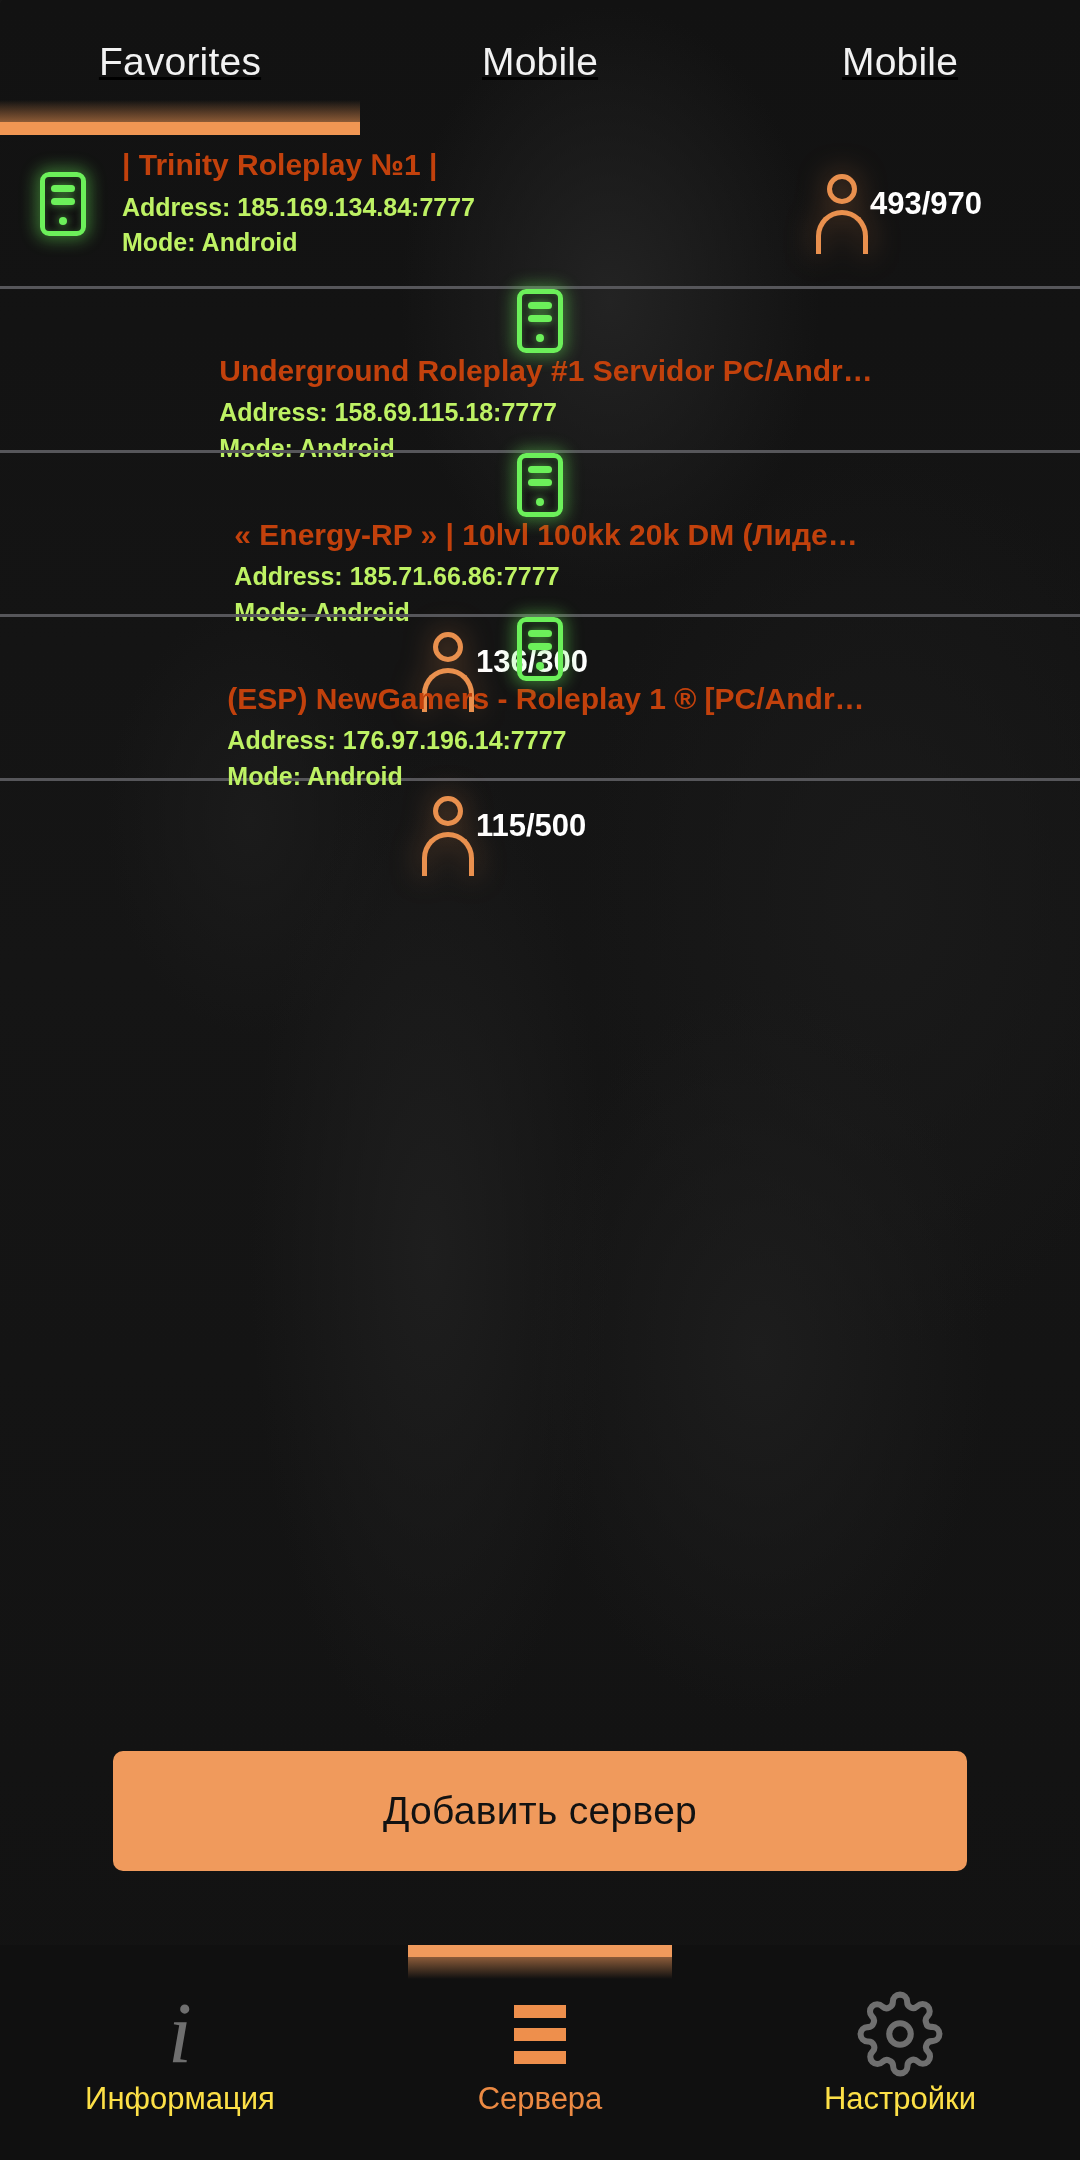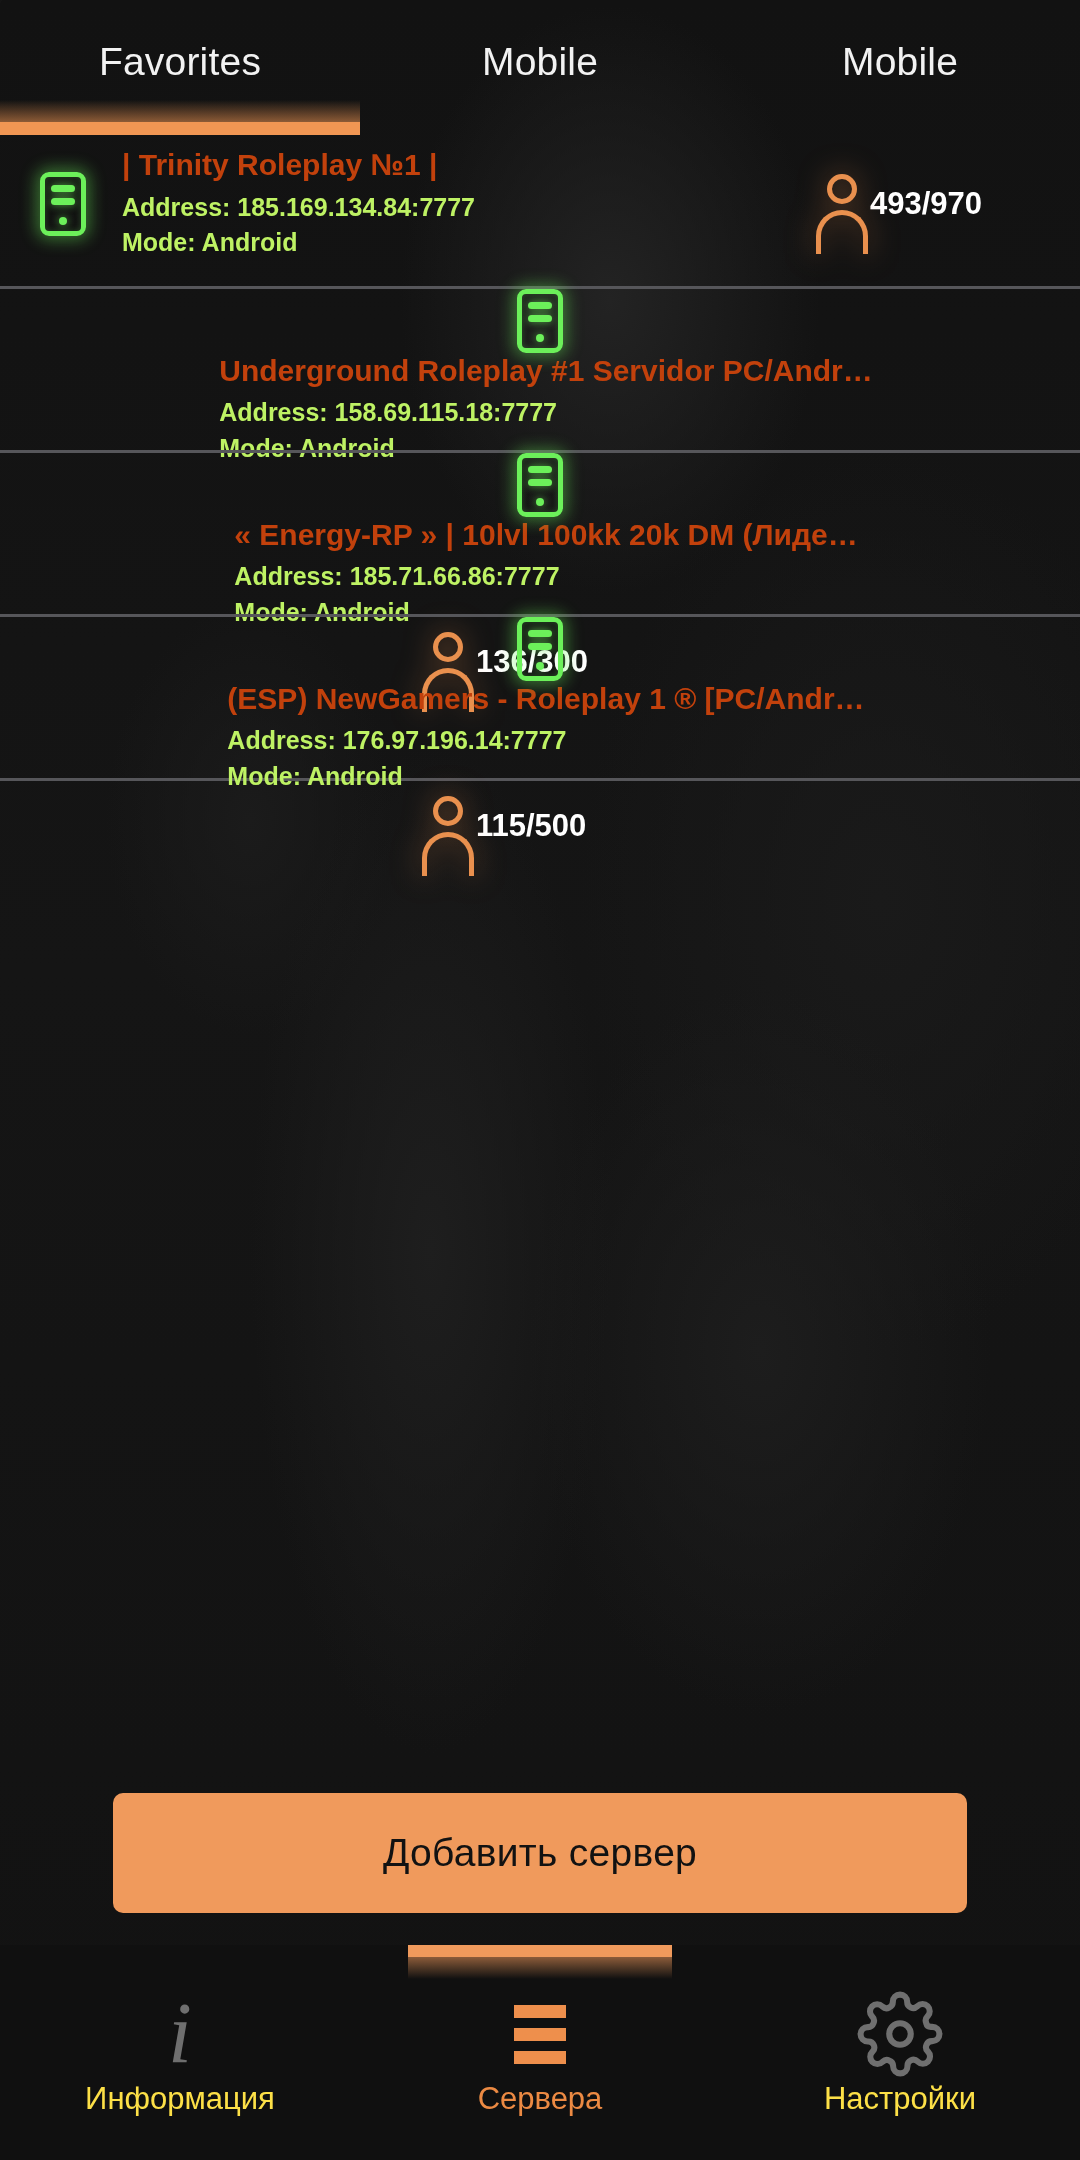--- a/index.html
+++ b/index.html
@@ -38,20 +38,21 @@
       linear-gradient(-40deg, rgba(255,255,255,0.010) 0 3px, rgba(0,0,0,0) 3px 120px);
   }
 
   
   .tabs {
     position:relative;
     display:flex;
     height:122px;
     align-items:center;
     z-index:3;
+    text-decoration:underline;
   }
   .tab {
     flex:1;
     text-align:center;
     color:#f2f2f2;
     font-size:39px;
     font-weight:400;
     letter-spacing:.2px;
     line-height:1;
     user-select:none;
@@ -171,21 +172,21 @@
     color:#ffffff;
     font-size:31px;
     font-weight:700;
     white-space:nowrap;
   }
 
   
   .add-btn-wrap {
     position:absolute;
     left:0; right:0;
-    top:1793px;
+    top:1751px;
     display:flex; justify-content:center;
     z-index:4;
   }
   .add-btn {
     width:854px; height:120px;
     background:#f09a5c;
     border:none;
     border-radius:10px;
     color:#121212;
     font-family:"Liberation Sans", sans-serif;

